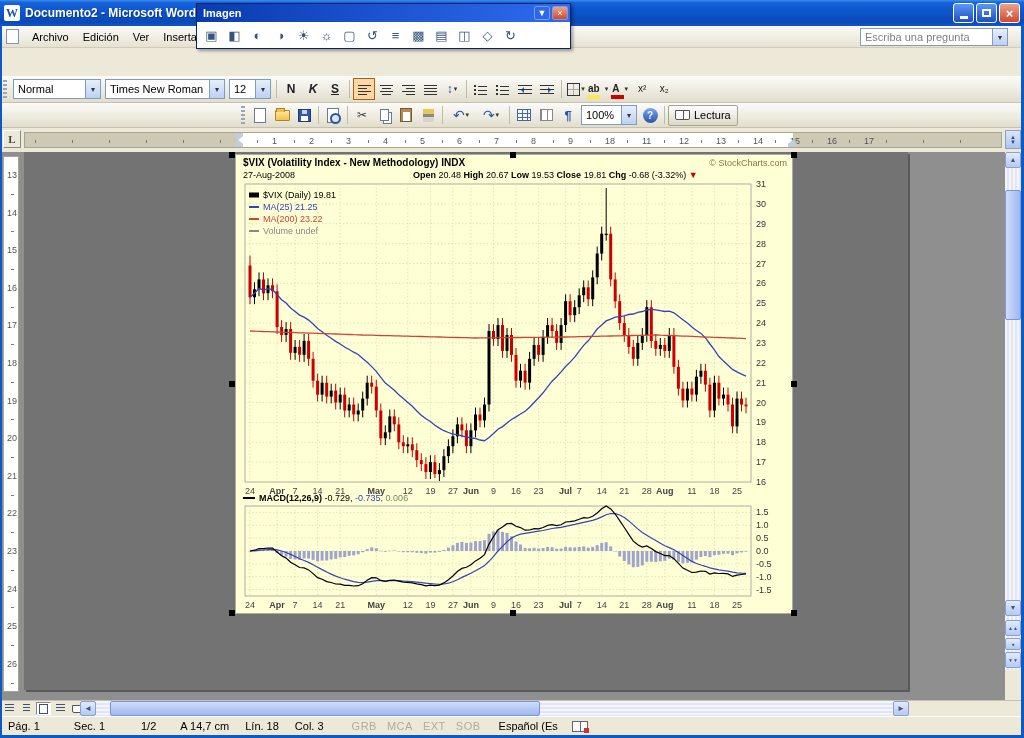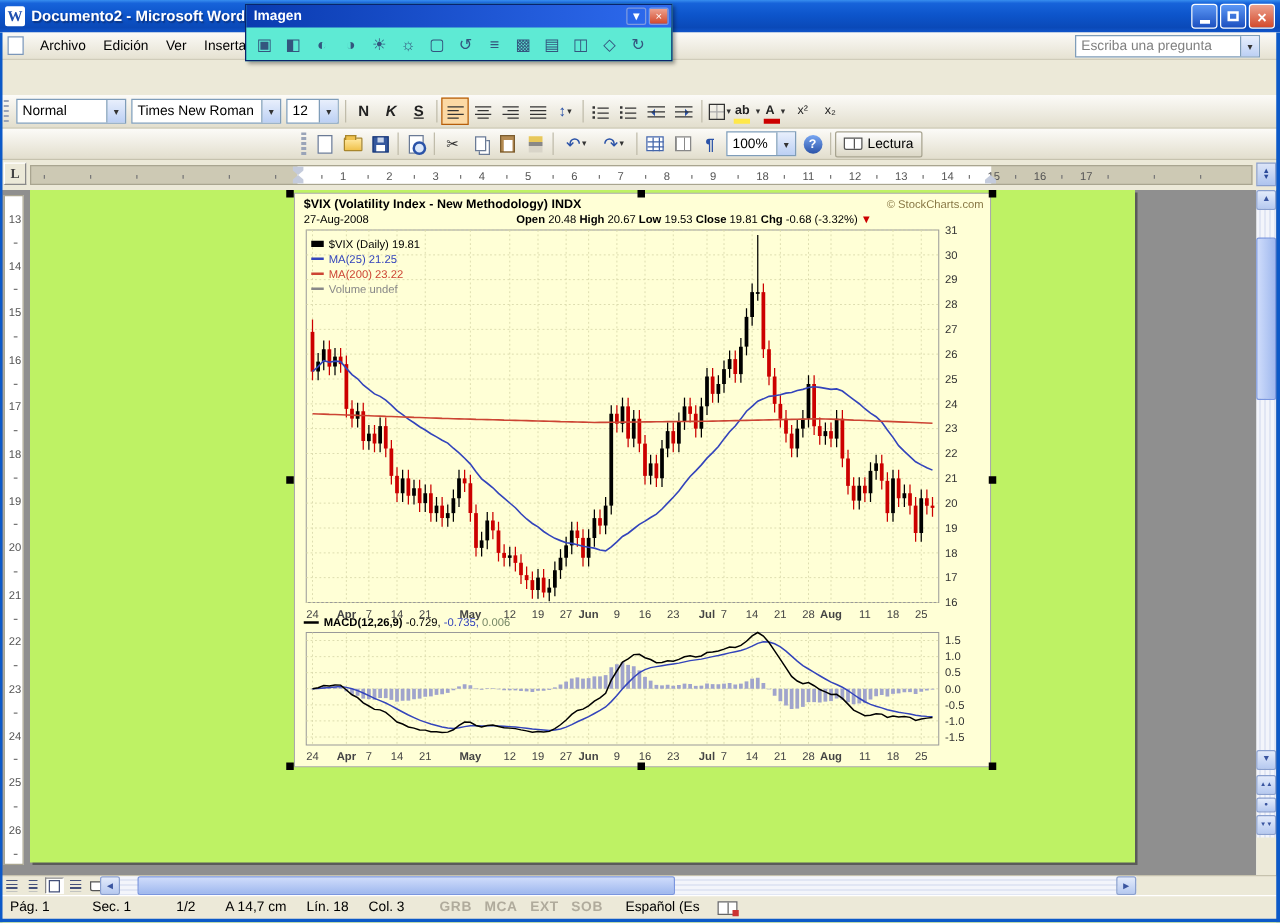--- a/index.html
+++ b/index.html
@@ -88,21 +88,21 @@
   .ic-indent:after{content:"";position:absolute;left:0;top:1px;width:14px;height:1px;background:#333;box-shadow:0 4px 0 #333,0 8px 0 #333}
   .ic-indent:before{content:"";position:absolute;top:3px;width:0;height:0;border:3px solid transparent}
   .ic-indent.dec:before{left:0;border-right-color:#2b53a8}
   .ic-indent.inc:before{right:0;border-left-color:#2b53a8}
   .ic-border{width:13px;height:13px;border:1px solid #333;background-image:linear-gradient(#aaa,#aaa),linear-gradient(90deg,#aaa,#aaa);
     background-repeat:no-repeat;background-size:13px 1px,1px 13px;background-position:0 5px,5px 0}
   .txticon{font-size:10px;font-weight:bold;color:#222;line-height:1;position:relative}
   .txticon .bar{position:absolute;left:-1px;bottom:-5px;width:13px;height:4px}
 
   
-  .floatbar{position:absolute;left:196px;top:3px;width:342px;height:46px;z-index:50;border:1px solid #08246b;background:#5eead4;box-shadow:2px 2px 3px rgba(0,0,0,.35)}
+  .floatbar{position:absolute;left:196px;top:3px;width:375px;height:46px;z-index:50;border:1px solid #08246b;background:#ffffff;box-shadow:2px 2px 3px rgba(0,0,0,.35)}
   .floatbar-title{height:18px;background:linear-gradient(90deg,#0a3bb0,#2e6bef);display:flex;align-items:center;color:#fff}
   .floatbar-title .t{font-weight:bold;padding-left:6px;flex:1}
   .ft-btn{width:16px;height:14px;margin-right:2px;display:flex;align-items:center;justify-content:center;border:1px solid #7d9be0;border-radius:2px;color:#fff;font-size:9px}
   .ft-close{background:linear-gradient(#eda28f,#d3492b)}
   .floatbar-body{height:26px;display:flex;align-items:center;padding:0 3px}
   .pic-btn{width:23px;height:22px;display:inline-flex;align-items:center;justify-content:center}
   .pic-btn .gly{font-size:13px;color:#34557e}
 
   
   .ruler-row{position:absolute;left:0;top:128px;width:1024px;height:24px;background:#ece9d8}
@@ -118,21 +118,21 @@
   .m-bot{bottom:0;clip-path:polygon(50% 0,100% 55%,100% 100%,0 100%,0 55%)}
   .split-handle{position:absolute;right:3px;top:2px;width:16px;height:19px;background:linear-gradient(#dce5f8,#aec4ee);
     border:1px solid #8aa0cf;display:flex;flex-direction:column;align-items:center;justify-content:center;font-size:6px;color:#2b4a9a;line-height:5px}
 
   
   .doc-area{position:absolute;left:0;top:152px;width:1024px;height:548px;background:#8f8f8f}
   .v-strip{position:absolute;left:3px;top:4px;width:16px;height:536px;background:#fff;border:1px solid #a9a590;overflow:hidden}
   .vnum{position:absolute;left:3px;font-size:9px;color:#555}
   .vdot{position:absolute;left:7px;width:3px;height:1px;background:#777}
   .page{position:absol ute}
-  .page{position:absolute;left:24px;top:0;width:884px;height:538px;background:#bef264;box-shadow:2px 2px 0 #5a5a5a}
+  .page{position:absolute;left:24px;top:0;width:884px;height:538px;background:#737373;box-shadow:2px 2px 0 #5a5a5a}
   #chart-svg{position:absolute;left:211px;top:2px;width:558px;height:460px}
   .handle{position:absolute;width:6px;height:6px;background:#000;z-index:5}
 
   
   .v-scrollbar{position:absolute;left:1005px;top:0;width:16px;height:548px;background:repeating-linear-gradient(90deg,#f3f5fb 0 2px,#e1e6f4 2px 4px)}
   .sbtn{position:absolute;left:0;width:16px;background:linear-gradient(#e3ebfb,#b6c9f0);border:1px solid #8aa0cf;border-radius:2px;
     display:flex;align-items:center;justify-content:center;color:#3a55a0;font-size:7px;line-height:6px;text-align:center}
   .v-thumb{position:absolute;left:0;width:16px;background:linear-gradient(90deg,#cfdcfb,#9fb8ee);border:1px solid #7a96df;border-radius:2px}
   .hscroll-row{position:absolute;left:0;top:700px;width:1024px;height:16px;background:#ece9d8;border-top:1px solid #c6c2ae}
   .view-btns{position:absolute;left:2px;top:1px;display:flex;gap:2px}
@@ -142,21 +142,21 @@
   .vbtn .pagebox{width:9px;height:10px;background:#fff;border:1px solid #44507a}
   .h-track{position:absolute;left:80px;top:0;width:829px;height:16px;background:repeating-linear-gradient(180deg,#f3f5fb 0 2px,#e1e6f4 2px 4px)}
   .hbtn{position:absolute;top:0;width:16px;height:15px;background:linear-gradient(#e3ebfb,#b6c9f0);border:1px solid #8aa0cf;border-radius:2px;
     display:flex;align-items:center;justify-content:center;color:#3a55a0;font-size:8px}
   .h-thumb{position:absolute;left:30px;top:0;width:430px;height:15px;background:linear-gradient(#cfdcfb,#9fb8ee);border:1px solid #7a96df;border-radius:2px}
 
   
   .statusbar{position:absolute;left:0;top:716px;width:1024px;height:19px;background:#ece9d8;border-top:1px solid #fff;
     display:flex;align-items:center;color:#000}
   .st{white-space:nowrap}
-  .st-dim{color:#b0ab9c;font-weight:bold;letter-spacing:.5px}
+  .st-dim{color:#b0ab9c;font-weight:normal;letter-spacing:.5px}
   .spellbook{position:relative;width:16px;height:11px;background:#fff;border:1px solid #666;margin-left:14px}
   .spellbook:before{content:"";position:absolute;left:7px;top:0;width:1px;height:100%;background:#666}
   .spellbook:after{content:"";position:absolute;right:-2px;bottom:-2px;width:5px;height:5px;background:#c33}
 
   
   .wb{position:absolute;background:#0c59c8;z-index:60}
   .wb-l{left:0;top:26px;width:2px;height:712px}
   .wb-r{left:1021px;top:26px;width:3px;height:712px}
   .wb-b{left:0;top:735px;width:1024px;height:3px}
 </style>

